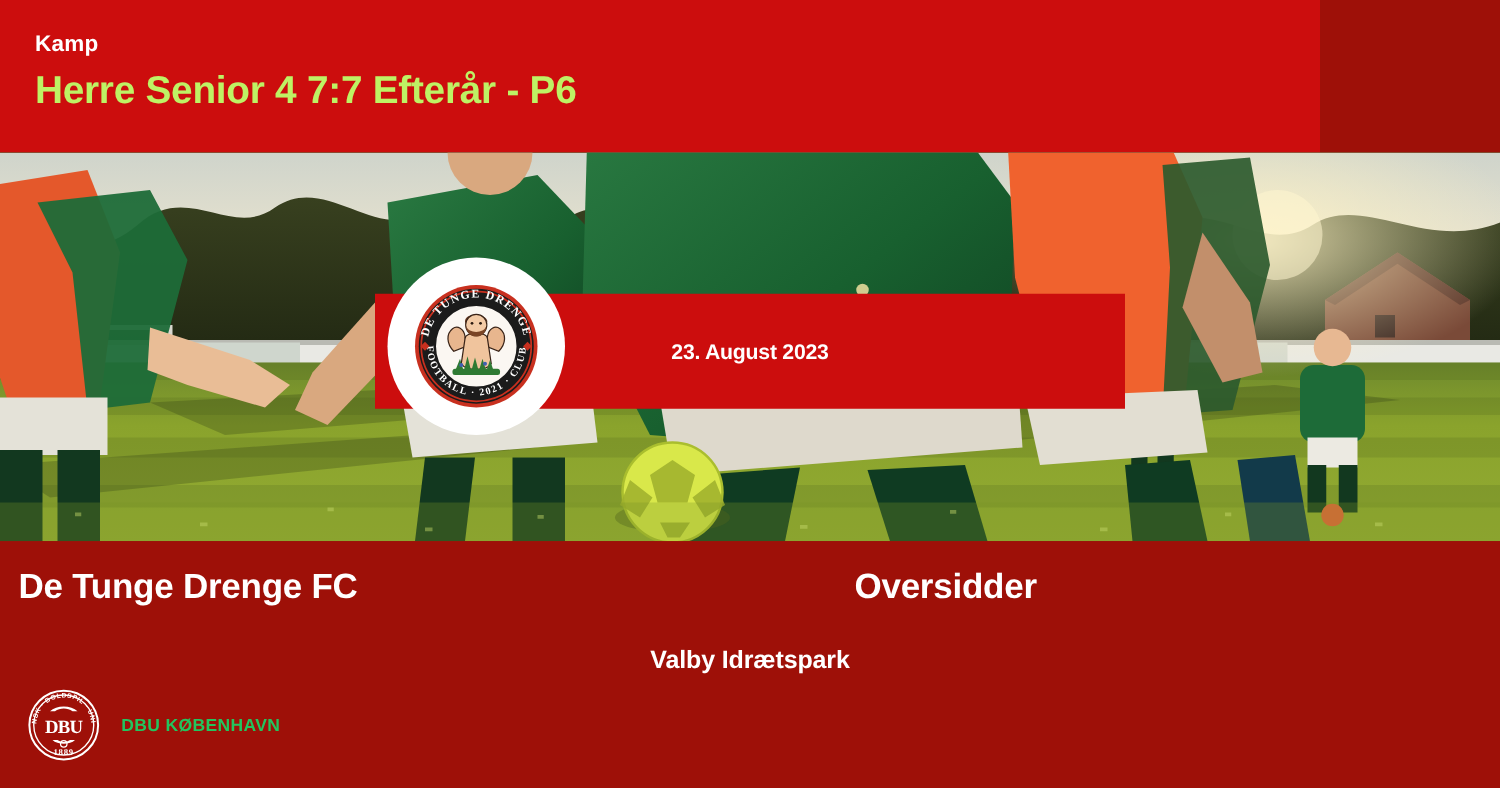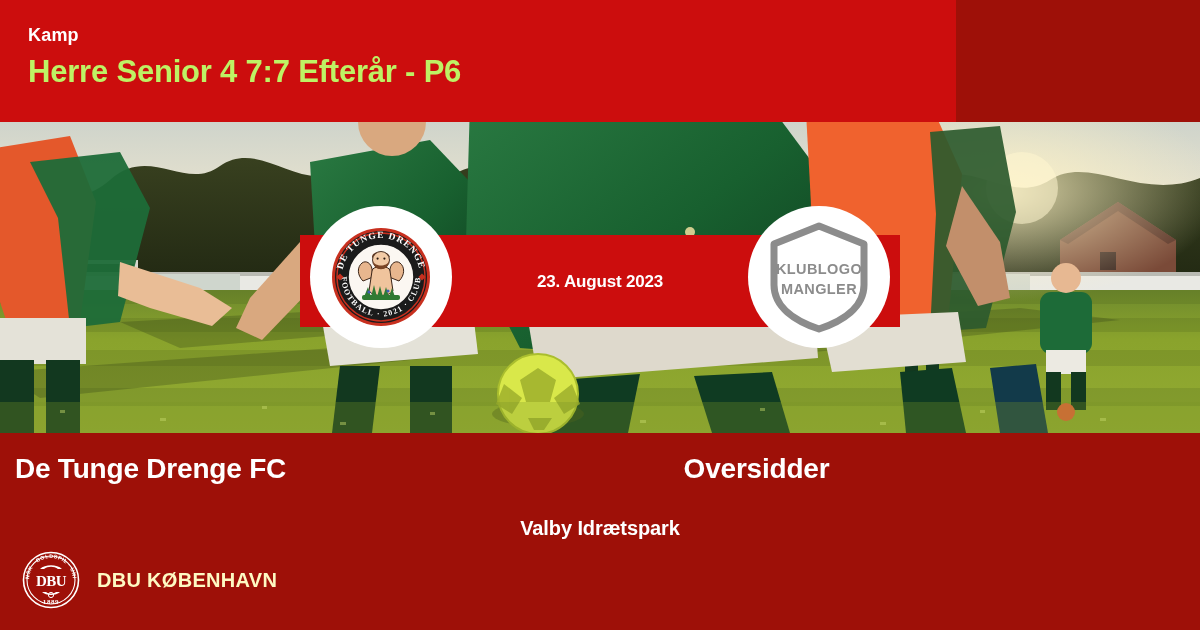--- a/index.html
+++ b/index.html
@@ -12,21 +12,21 @@
   .poster {
     position:relative;
     width:1200px; height:630px;
     background:#9e1008;
     overflow:hidden;
   }
 
   
   .header {
     position:absolute; left:0; top:0;
-    width:956px; height:122px;
+    width:1056px; height:122px;
     background:#cc0d0d;
     padding:24px 0 0 28px;
   }
   .header-kicker {
     font-size:18px; font-weight:bold; color:#ffffff;
     letter-spacing:.2px; line-height:22px;
   }
   .header-title {
     font-size:31px; font-weight:bold; color:#bef264;
     letter-spacing:-.2px; line-height:40px; margin-top:6px;
@@ -93,21 +93,21 @@
     letter-spacing:-.1px;
   }
 
   
   .footer {
     position:absolute; left:22px; top:551px;
     display:flex; align-items:center; gap:17px;
     z-index:6;
   }
   .footer-text {
-    font-size:20px; font-weight:bold; color:#fef9c3;
+    font-size:14px; font-weight:bold; color:#22c55e;
     letter-spacing:.3px;
   }
 </style>
 </head>
 <body>
 
 <div class="poster">
 
   <div class="header">
     <div class="header-kicker">Kamp</div>
@@ -313,27 +313,20 @@
         <circle cx="53.4" cy="31.6" r="1.1" fill="#2a1a10"></circle>
 
         <path d="M33,70 L37,60 L40,70 L43,58 L46,70 L49,59 L52,70 L55,60 L58,70 L61,61 L64,70 Z" fill="#2f7a33"></path>
         <rect x="31" y="68" width="38" height="5" rx="2" fill="#2f7a33"></rect>
         <circle cx="38" cy="65" r="1.6" fill="#3f5fb0"></circle>
         <circle cx="57" cy="64" r="1.6" fill="#3f5fb0"></circle>
       </g>
     </svg>
   </div>
 
-  <div class="logo-bubble logo-away">
-    <svg width="108" height="116" viewBox="0 0 108 116" aria-hidden="true">
-      <path d="M54,7 L99,25 L99,66 C99,88 78,102 54,110 C30,102 9,88 9,66 L9,25 Z" fill="none" stroke="#8c8c8c" stroke-width="7" stroke-linejoin="round"></path>
-      <text x="54" y="55" text-anchor="middle" font-family="'Liberation Sans', sans-serif" font-size="14.5" font-weight="bold" fill="#8c8c8c" letter-spacing="0.4">KLUBLOGO</text>
-      <text x="54" y="75" text-anchor="middle" font-family="'Liberation Sans', sans-serif" font-size="14.5" font-weight="bold" fill="#8c8c8c" letter-spacing="0.4">MANGLER</text>
-    </svg>
-  </div>
 
   <div class="bottom">
     <div class="teams">
       <div class="team-name team-home">De Tunge Drenge FC</div>
       <div class="team-name team-away">Oversidder</div>
     </div>
     <div class="venue">Valby Idrætspark</div>
   </div>
 
   <div class="footer">

